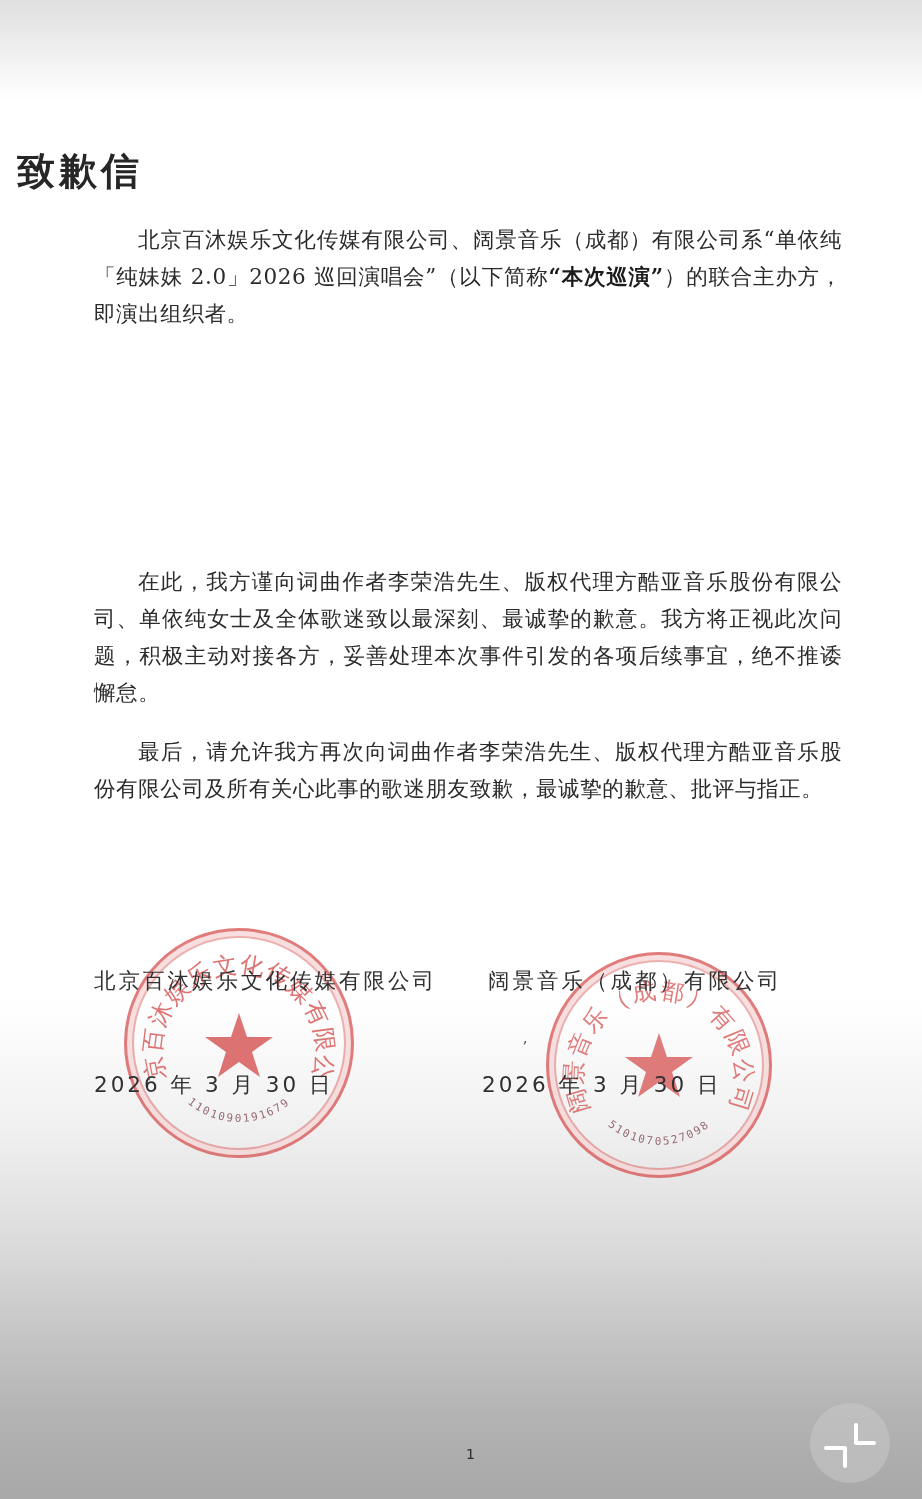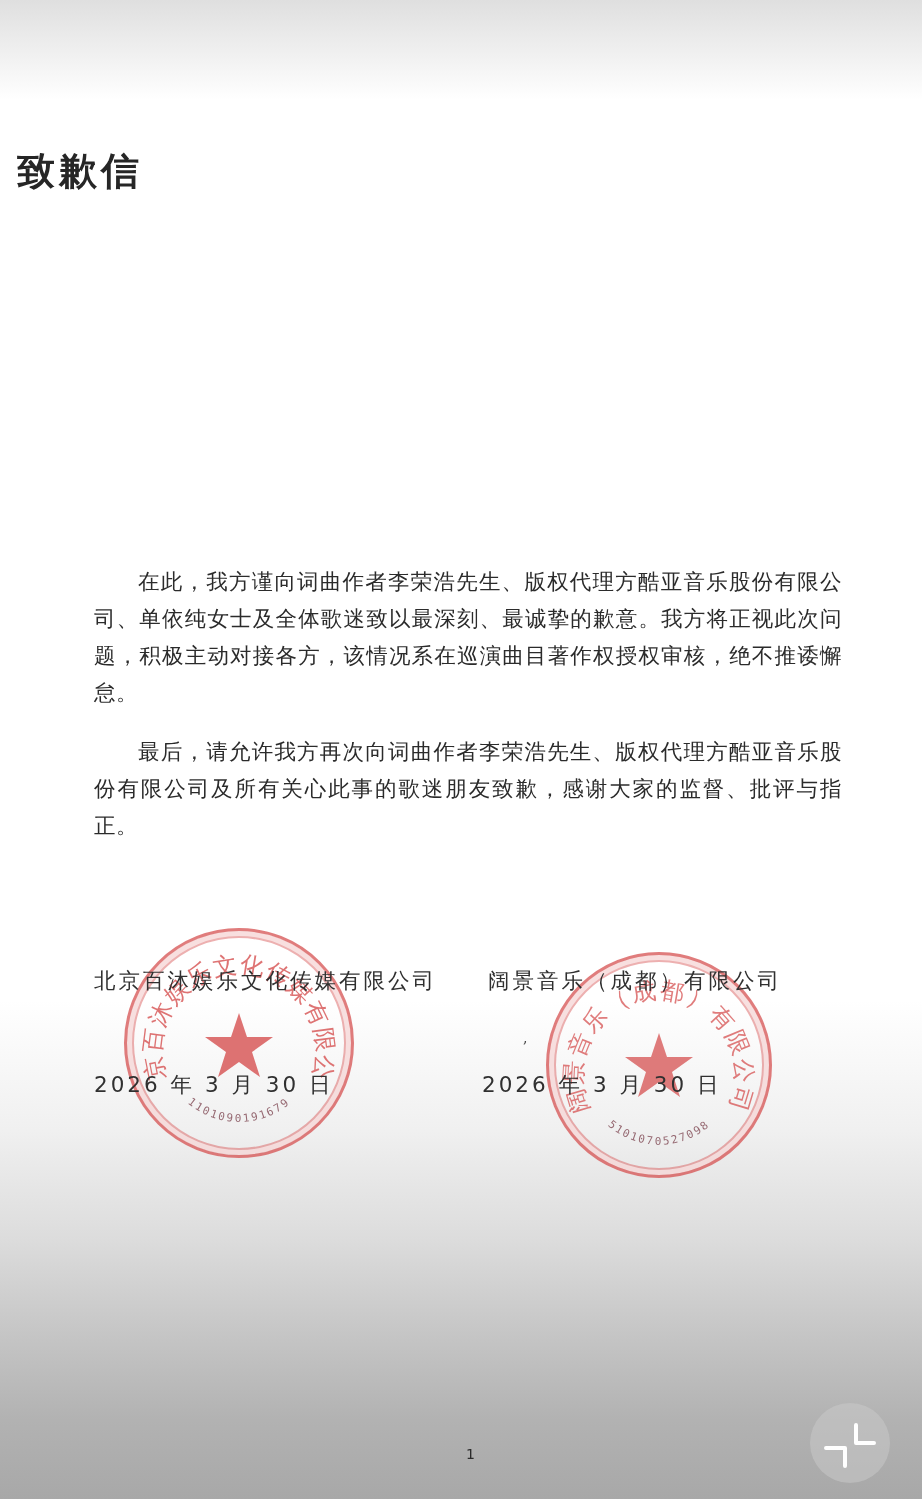--- a/index.html
+++ b/index.html
@@ -56,23 +56,24 @@
       border-radius: 50%; background: rgba(200,200,200,0.55); cursor: pointer;
     }
     .collapse-button svg { position: absolute; left: 0; top: 0; }
   </style>
 </head>
 <body>
 
 <div class="page">
   <div class="title">致歉信</div>
 
+  <div class="para p1"><span>北京百沐娱乐文化传媒有限公司、阔景音乐（成都）有限公司系“单依纯「纯妹妹 2.0」2026 巡回演唱会”（以下简称</span><b>“本次巡演”</b><span>）的联合主办方，即演出组织者。</span></div>
 
-  <div class="para p3">在此，我方谨向词曲作者李荣浩先生、版权代理方酷亚音乐股份有限公司、单依纯女士及全体歌迷致以最深刻、最诚挚的歉意。我方将正视此次问题，积极主动对接各方，该情况系在巡演曲目著作权授权审核，绝不推诿懈怠。</div>
-  <div class="para p4">最后，请允许我方再次向词曲作者李荣浩先生、版权代理方酷亚音乐股份有限公司及所有关心此事的歌迷朋友致歉，感谢大家的监督、批评与指正。</div>
+  <div class="para p3">在此，我方谨向词曲作者李荣浩先生、版权代理方酷亚音乐股份有限公司、单依纯女士及全体歌迷致以最深刻、最诚挚的歉意。我方将正视此次问题，积极主动对接各方，妥善处理本次事件引发的各项后续事宜，绝不推诿懈怠。</div>
+  <div class="para p4">最后，请允许我方再次向词曲作者李荣浩先生、版权代理方酷亚音乐股份有限公司及所有关心此事的歌迷朋友致歉，最诚挚的歉意、批评与指正。</div>
 
   <div class="seal seal-1">
     <svg width="224" height="224" viewBox="0 0 224 224">
       <defs>
         <path id="arc1" d="M 40 150 A 78 78 0 1 1 184 150" fill="none"></path>
         <path id="arcn1" d="M 58 170 A 80 80 0 0 0 166 170" fill="none"></path>
       </defs>
       <text font-size="24" fill="rgba(214,80,80,0.8)" font-family="DejaVu Sans, sans-serif" letter-spacing="1">
         <textPath href="#arc1" startOffset="50%" text-anchor="middle">北京百沐娱乐文化传媒有限公司</textPath>
       </text>

